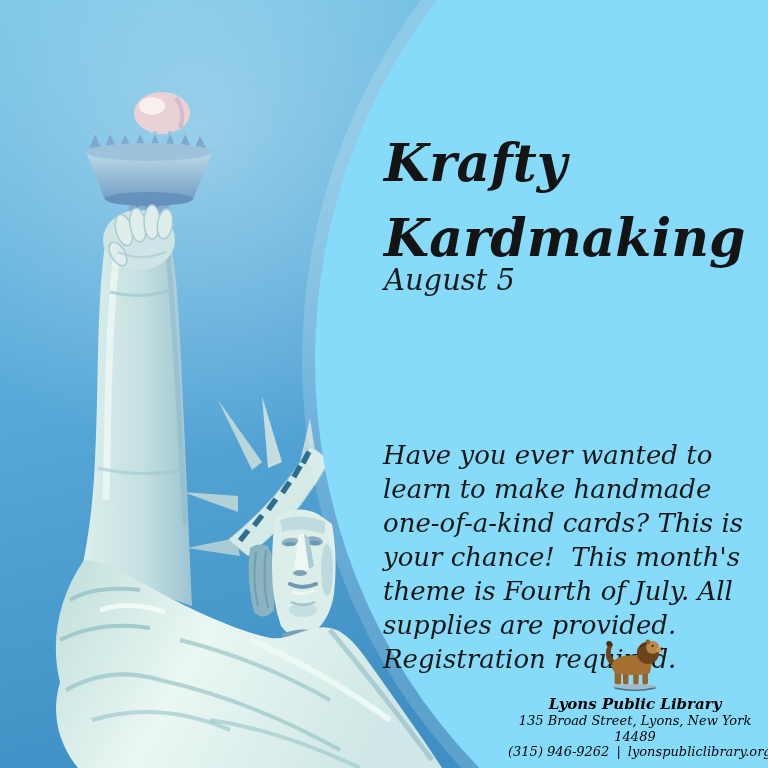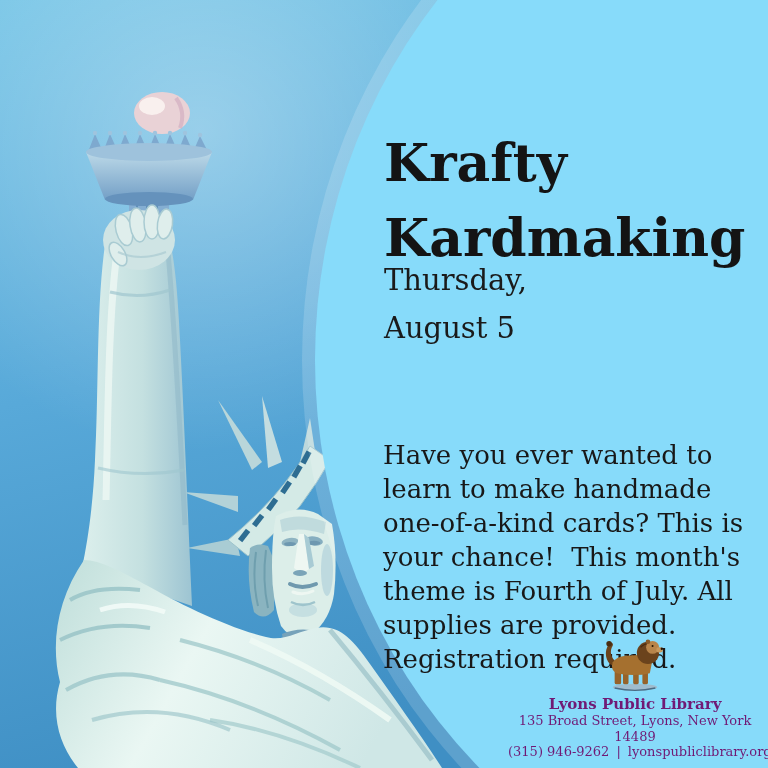--- a/index.html
+++ b/index.html
@@ -1,18 +1,18 @@
 <!DOCTYPE html>
 <html><head>
 <meta charset="utf-8">
 <style>
   html,body{margin:0;padding:0;background:#222;}
   .stage{
     position:relative;width:768px;height:768px;overflow:hidden;
-    background:#58a9d9;font-family:"DejaVu Serif", serif;
+    background:#58a9d9;font-family:"DejaVu Serif", serif;font-style:italic;
   }
   .scene{position:absolute;inset:0;z-index:0;}
   .panel{
     position:absolute;z-index:1;
     left:315px;top:-210px;width:1090px;height:1140px;
     border-radius:50%;
     background:#87dbfa;
     box-shadow:0 0 0 13px rgba(255,255,255,0.16);
   }
   .content{position:absolute;inset:0;z-index:2;}
@@ -26,21 +26,21 @@
     font-size:29px;line-height:1.66;color:#1a1a1a;font-weight:500;
   }
   .when div{white-space:nowrap;}
   .desc{
     position:absolute;left:383px;top:412px;width:376px;
     font-size:26px;line-height:1.31;color:#181818;
     white-space:pre-wrap;
   }
   .footer{
     position:absolute;right:6px;bottom:8px;width:254px;
-    text-align:center;color:#701a75;z-index:2;
+    text-align:center;color:#000000;z-index:2;
   }
   .footer .logo{display:block;margin:0 auto 2px auto;}
   .lib-name{font-size:15px;font-weight:bold;line-height:1.15;}
   .lib-addr{font-size:13px;line-height:1.2;}
   .lib-phone{font-size:13px;line-height:1.2;white-space:nowrap;}
   .lib-phone .sep{display:inline-block;margin:0 7px;}
 </style>
 </head>
 <body>
 
@@ -161,21 +161,20 @@
     </g>
     <path d="M118,252 Q140,262 166,252" stroke="#a9cbd2" stroke-width="2" opacity="0.7" fill="none"></path>
   </svg>
 
   <div class="panel"></div>
 
   <div class="content">
     <h1 class="title">Krafty Kardmaking</h1>
 
     <div class="when">
-      <div>Thursday,</div>
       <div>August 5</div>
     </div>
 
     <p class="desc">Have you ever wanted to learn to make handmade one-of-a-kind cards? This is your chance!  This month's theme is Fourth of July. All supplies are provided. Registration required.</p>
 
     <div class="footer">
 
       <svg class="logo" width="74" height="60" viewBox="0 0 80 64" aria-hidden="true">
         <ellipse cx="40" cy="57" rx="24" ry="3.5" fill="#9fbccd"></ellipse>
         <path d="M18,58 Q40,63 62,58" stroke="#4a6c84" stroke-width="1.5" fill="none"></path>

